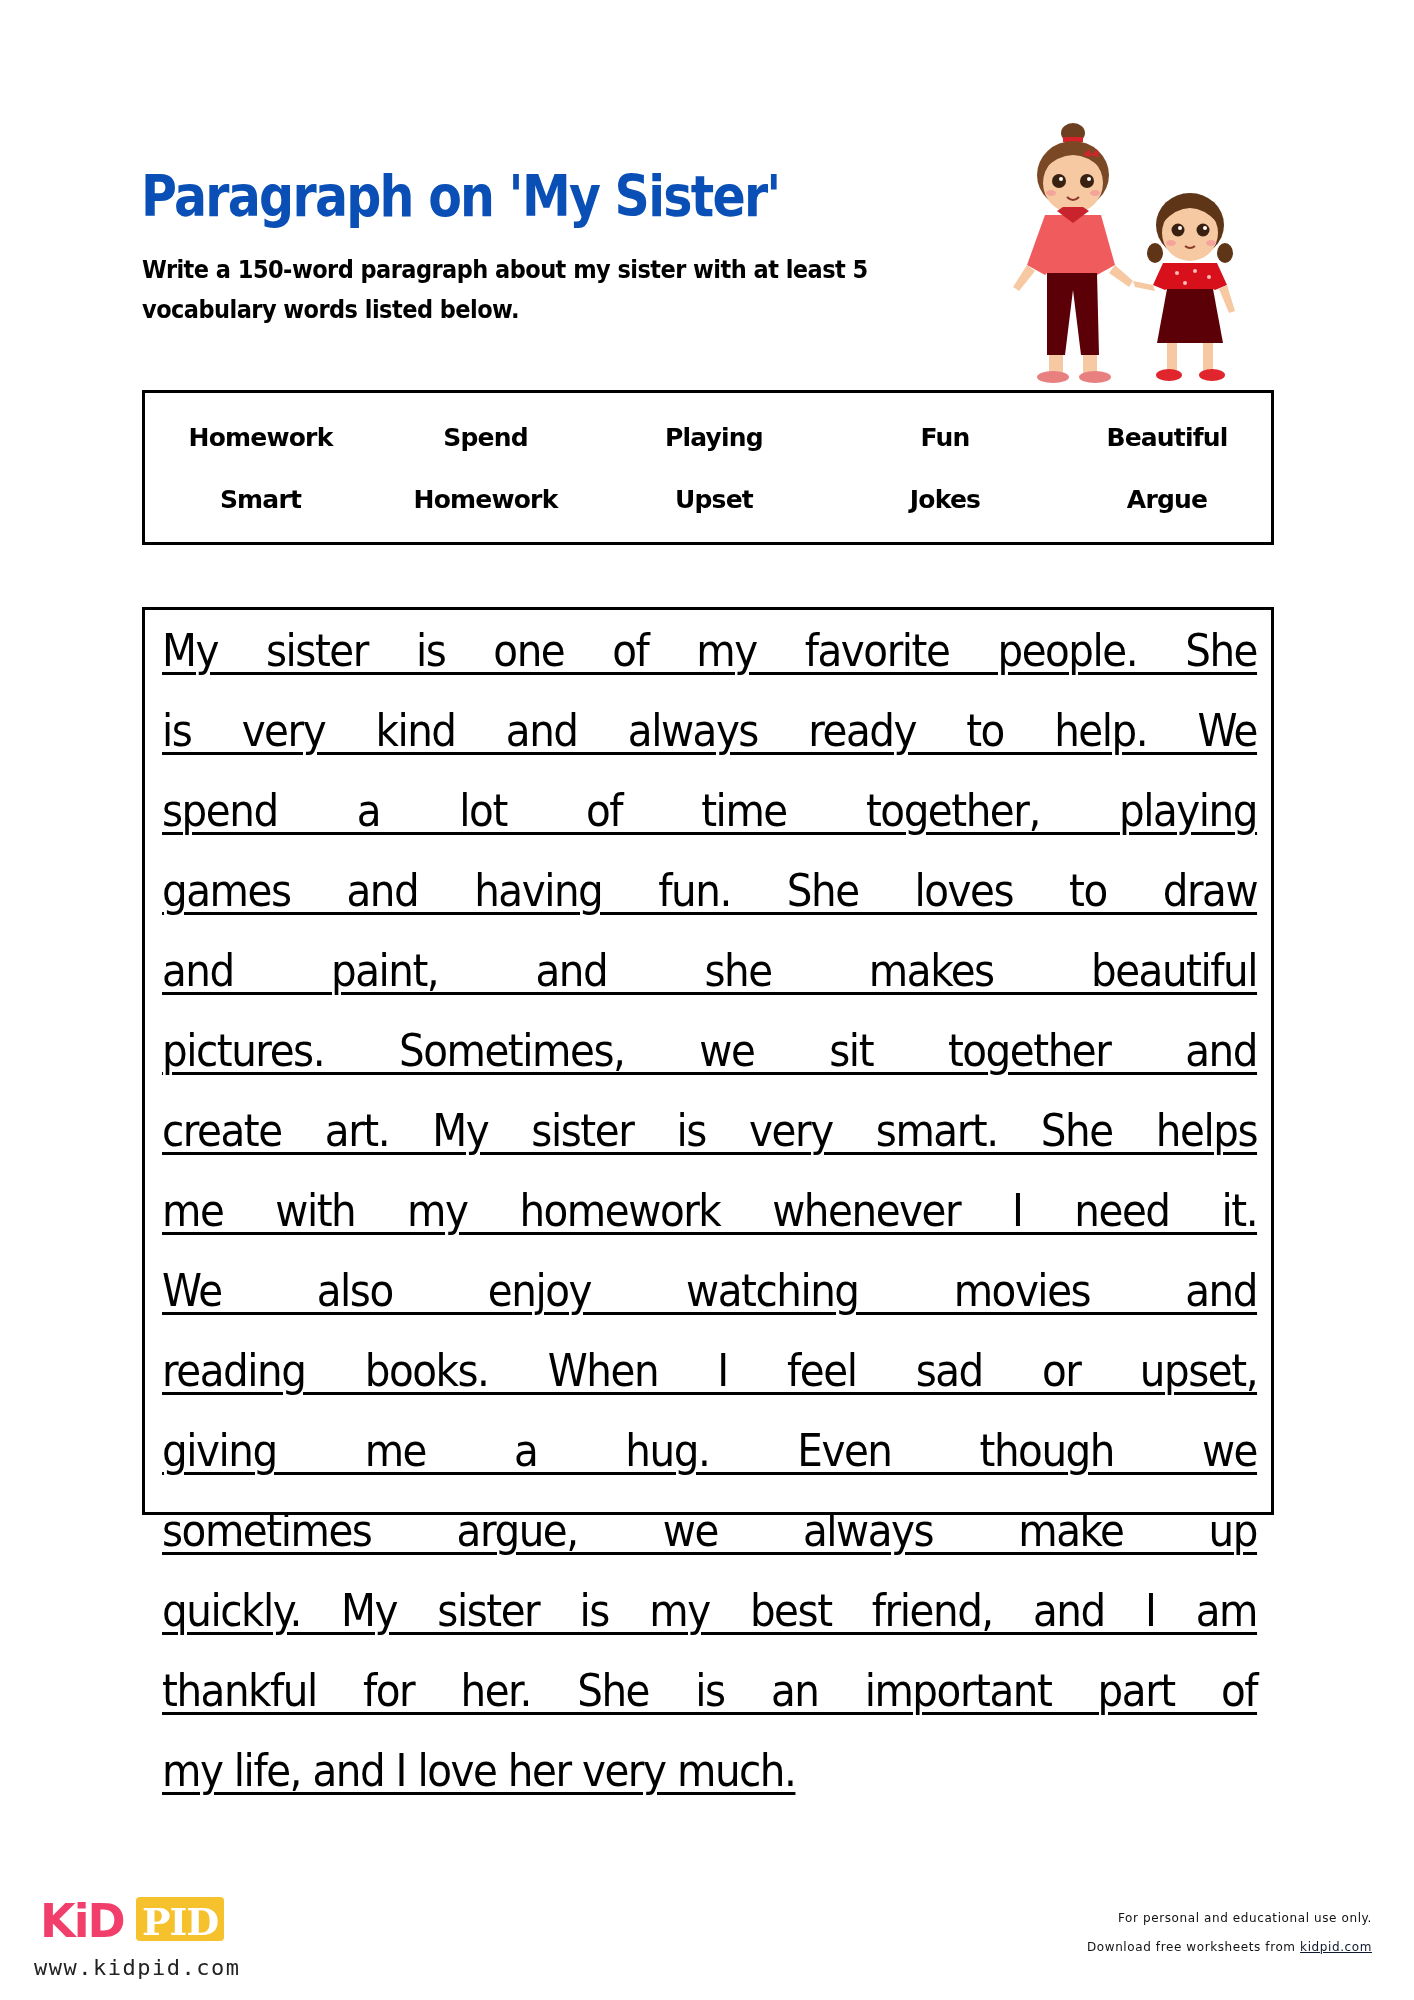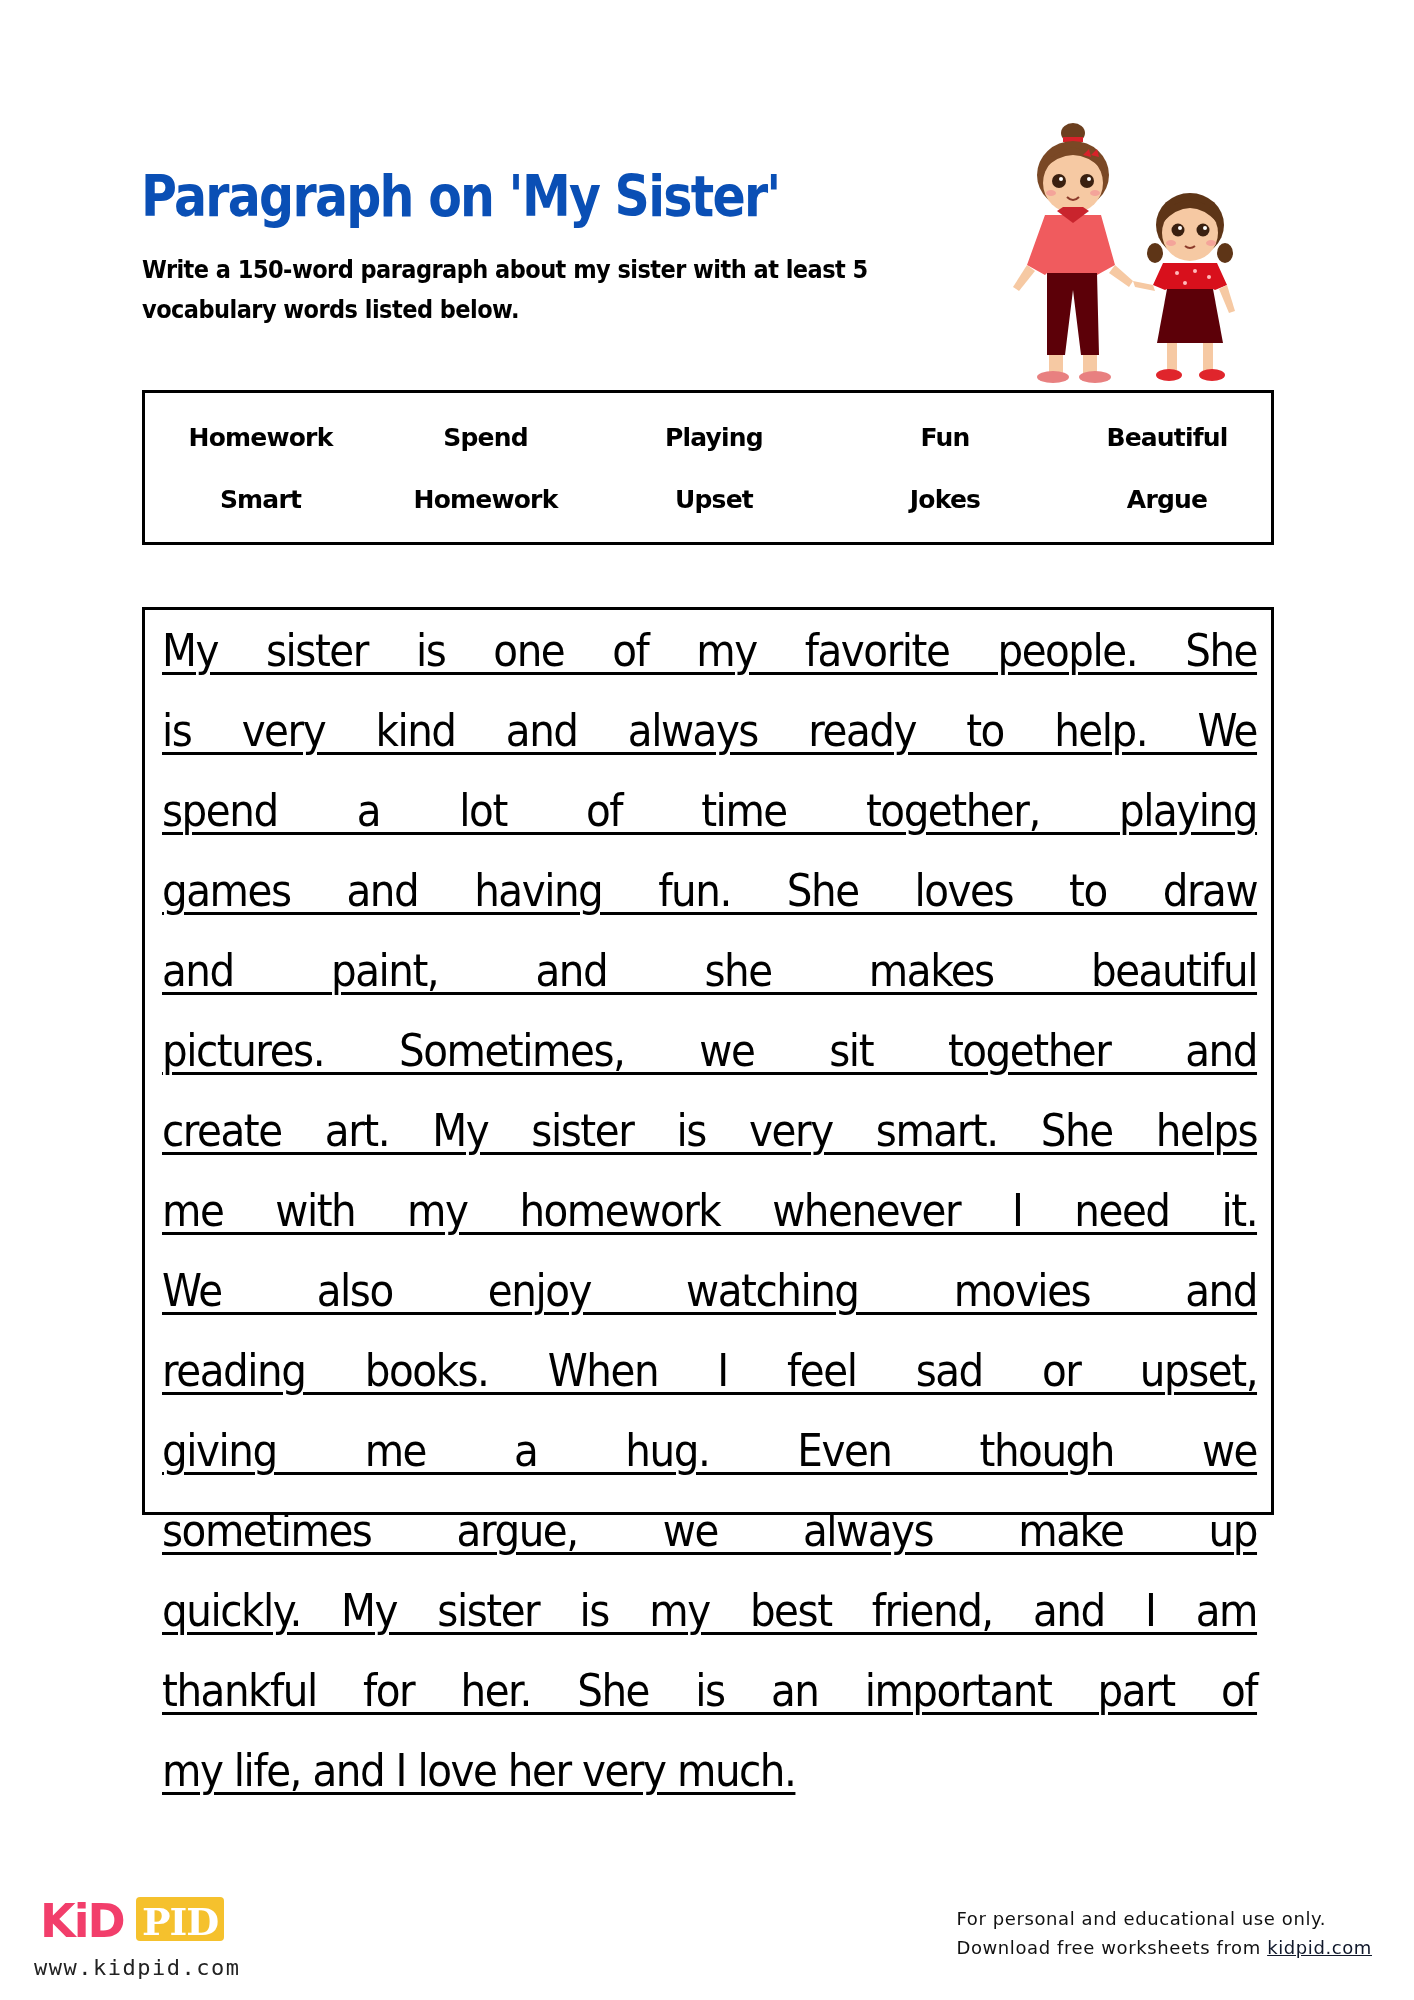--- a/index.html
+++ b/index.html
@@ -10,21 +10,21 @@
   .vocab-box { position:absolute; left:142px; top:390px; width:1132px; height:155px; border:3px solid #000; box-sizing:border-box; }
   .vocab-grid { display:grid; grid-template-columns:225px 225px 232px 230px 214px; grid-template-rows:62px 64px; padding-top:14px; padding-left:3px; }
   .vocab-word { text-align:center; font-family:"DejaVu Sans", sans-serif; font-weight:bold; font-size:25px; line-height:62px; letter-spacing:-0.8px; }
   .para-box { position:absolute; left:142px; top:607px; width:1132px; height:908px; border:3px solid #000; box-sizing:border-box; }
   .para-lines { position:absolute; left:17px; top:4px; width:1096px; }
   .para-line { height:80px; position:relative; }
   .para-line span { position:absolute; left:0; right:0; top:0; display:block; font-family:"DejaVu Sans", sans-serif; font-size:44px; line-height:74px; letter-spacing:-1.6px; text-align:justify; text-align-last:justify; text-decoration:underline; text-decoration-thickness:3px; text-underline-offset:6px; white-space:nowrap; transform:scaleX(0.92); transform-origin:left top; width:108.6%; }
   .para-line.last span { text-align-last:left; }
   .logo { position:absolute; left:36px; top:1893px; width:190px; height:50px; }
   .logo-site { position:absolute; left:34px; top:1955px; font-family:"DejaVu Sans Mono", monospace; font-size:22px; letter-spacing:1.5px; color:#222; }
-  .footer-note { position:absolute; right:42px; top:1904px; text-align:left; font-family:"DejaVu Sans", sans-serif; font-size:18px; line-height:29px; color:#111; letter-spacing:0.6px; }
+  .footer-note { position:absolute; right:42px; top:1904px; text-align:right; font-family:"DejaVu Sans", sans-serif; font-size:12px; line-height:29px; color:#111; letter-spacing:0.6px; }
   .footer-note a { color:#0f172a; text-decoration:underline; }
 </style>
 </head>
 <body>
 
 <h1 class="title">Paragraph on 'My Sister'</h1>
 <div class="instructions">Write a 150-word paragraph about my sister with at least 5 vocabulary words listed below.</div>
 
 <svg class="illustration" viewBox="0 0 260 280">
 

